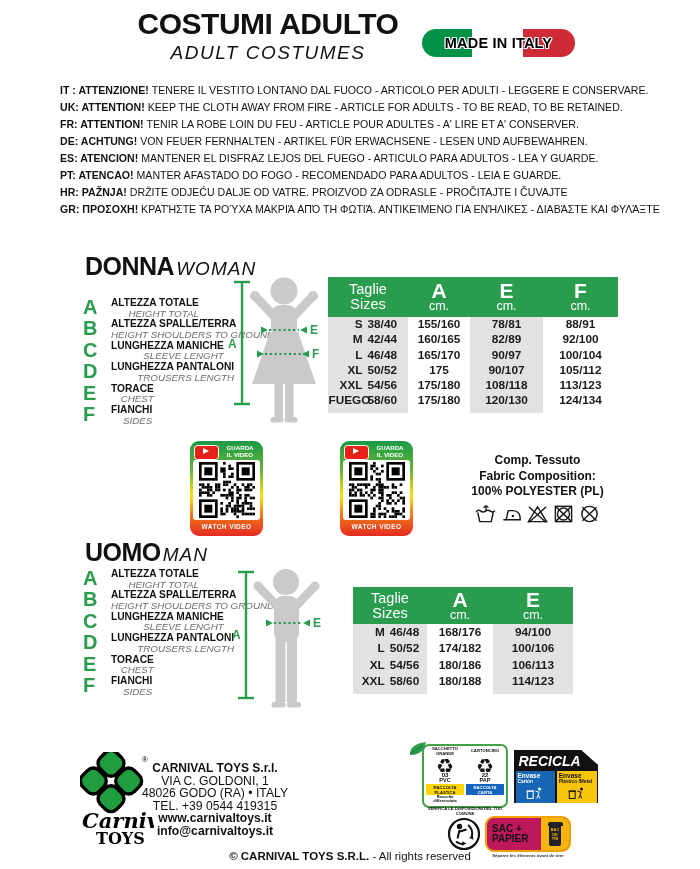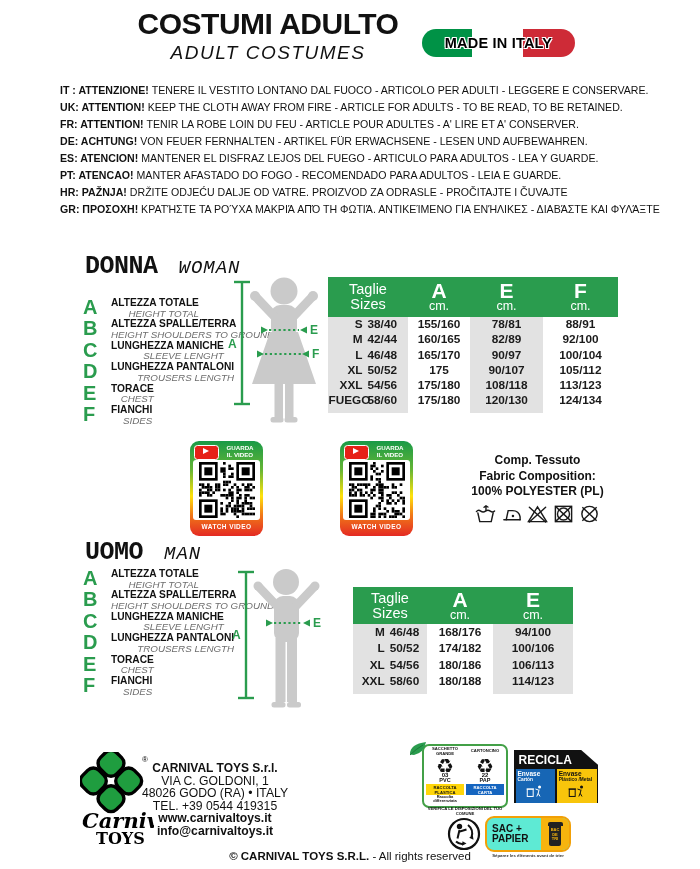--- a/index.html
+++ b/index.html
@@ -16,21 +16,21 @@
     display:flex; align-items:center; justify-content:center; }
   .mii-text { font-size:14.5px; font-weight:800; color:#000; letter-spacing:0.2px;
     text-shadow:-1px -1px 0 #fff,1px -1px 0 #fff,-1px 1px 0 #fff,1px 1px 0 #fff,0 1px 0 #fff,0 -1px 0 #fff; }
 
   
   .warnings { left:60px; top:84px; width:620px; }
   .warn-line { font-size:10.6px; height:16.95px; white-space:nowrap; color:#111; }
   .warn-line b { font-weight:800; }
 
   
-  .sec-head { display:flex; align-items:baseline; gap:21px;font-family:Liberation Mono, monospace; }
+  .sec-head { display:flex; align-items:baseline; gap:2px; }
   .sec-title { font-size:25px; font-weight:800; letter-spacing:-0.5px; }
   .sec-sub { font-size:19px; font-style:italic; font-weight:400; letter-spacing:1px; }
   .donna-head { left:85px; top:252px; }
   .uomo-head  { left:85px; top:538px; }
 
   
   .legend { width:215px; }
   .legend-woman { left:83px; top:297px; }
   .legend-man   { left:83px; top:568px; }
   .leg-item { display:flex; height:21.4px; }
@@ -106,33 +106,33 @@
   .rec-mat { font-size:5.5px; font-weight:800; line-height:6px; }
   .gb-tag { font-size:4.2px; font-weight:800; line-height:5px; padding:0.5px 1px; margin-top:1px; }
   .tag-yellow { background:#ffd60a; color:#111; }
   .tag-blue { background:#1565c0; color:#fff; }
   .tag-sub { font-size:4px; font-weight:600; line-height:4.4px; }
   .gb-verify { text-align:center; font-size:4.2px; font-weight:800; margin-top:2px; }
 
   
   .recicla { left:514px; top:750px; width:84px; height:53px; background:#111; box-sizing:border-box;
     clip-path:polygon(0 0,80% 0,100% 28%,100% 100%,0 100%); padding:1.5px; }
-  .recicla-title { color:#fff; font-size:12px; font-weight:800; padding:1px 3px 2px; }
+  .recicla-title { color:#fff; font-size:14px; font-weight:800; padding:1px 3px 2px;font-style:italic; }
   .recicla-panels { display:flex; gap:1.5px; }
   .panel { flex:1; padding:1.5px 2px; height:34px; }
   .panel-blue { background:#1766b5; color:#fff; }
   .panel-yellow { background:#f8c50b; color:#111; }
   .panel-l1 { font-size:6.5px; font-weight:800; line-height:7px; }
   .panel-l2 { font-size:4.8px; font-weight:700; line-height:5.2px; }
   .panel svg { width:20px; height:14px; display:block; margin:2px auto 0; }
 
   
   .triman-row { left:447px; top:816px; display:flex; gap:4px; align-items:flex-start; }
   .triman { width:34px; height:34px; margin-top:1px; }
-  .sac-box { width:86px; height:36px; border:2px solid #f2a007; border-radius:9px; background:#5eead4;
+  .sac-box { width:86px; height:36px; border:2px solid #f2a007; border-radius:9px; background:#be185d;
     box-sizing:border-box; display:flex; overflow:hidden; }
   .sac-text { flex:1; display:flex; flex-direction:column; justify-content:center; padding-left:5px;
     font-size:10px; font-weight:800; line-height:10.5px; }
   .sac-bin-wrap { width:28px; background:#f6b40e; display:flex; align-items:center; justify-content:center; }
   .bac-bin { width:17px; }
   .bin-lid { height:4px; background:#222; border-radius:2px 2px 0 0; margin:0 1px; }
   .bin-body { height:18px; background:#222; margin:0 2.5px; border-radius:0 0 2px 2px;
     color:#f6b40e; font-size:4px; font-weight:800; text-align:center; line-height:4.8px; padding-top:1.5px; }
   .sac-note { width:86px; text-align:center; font-size:4.3px; color:#333; margin-top:1px; font-weight:600; }
 </style>

